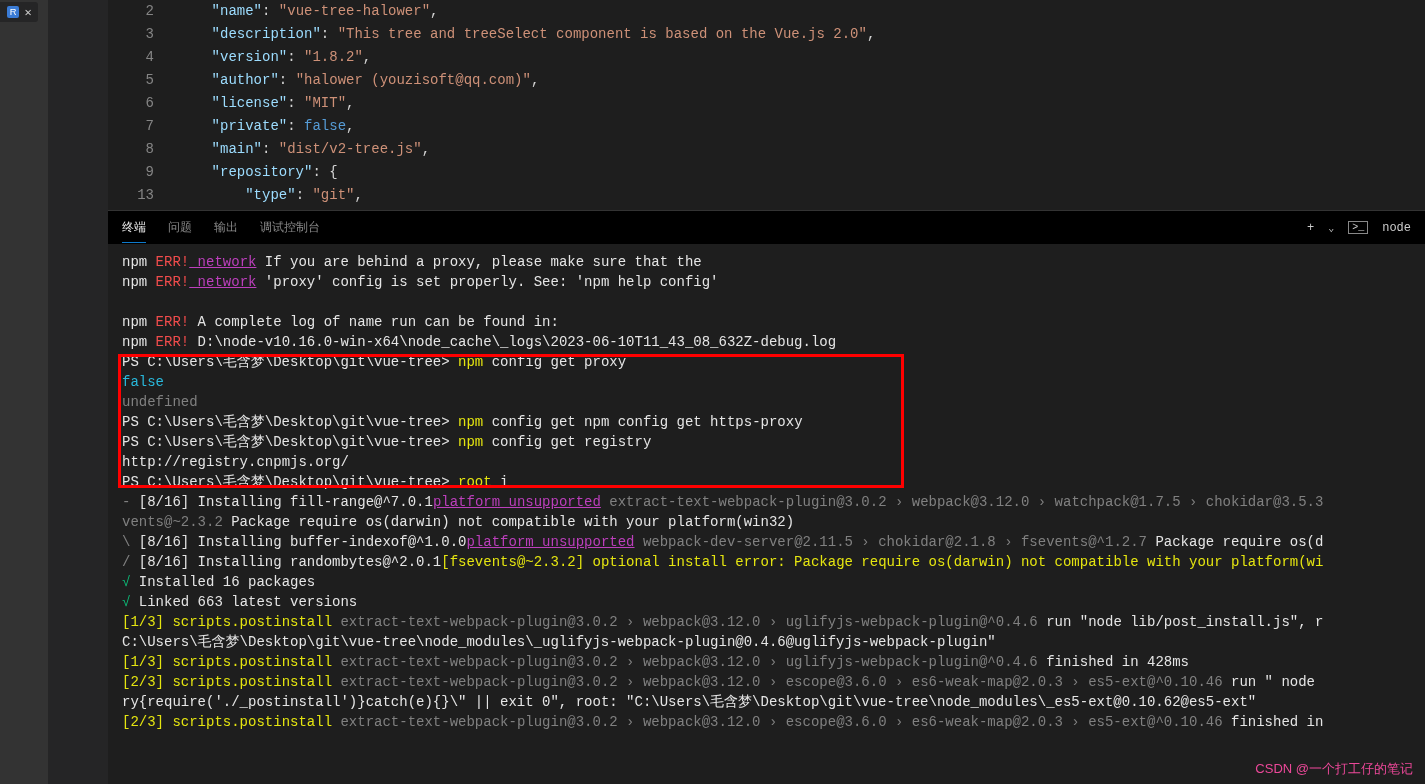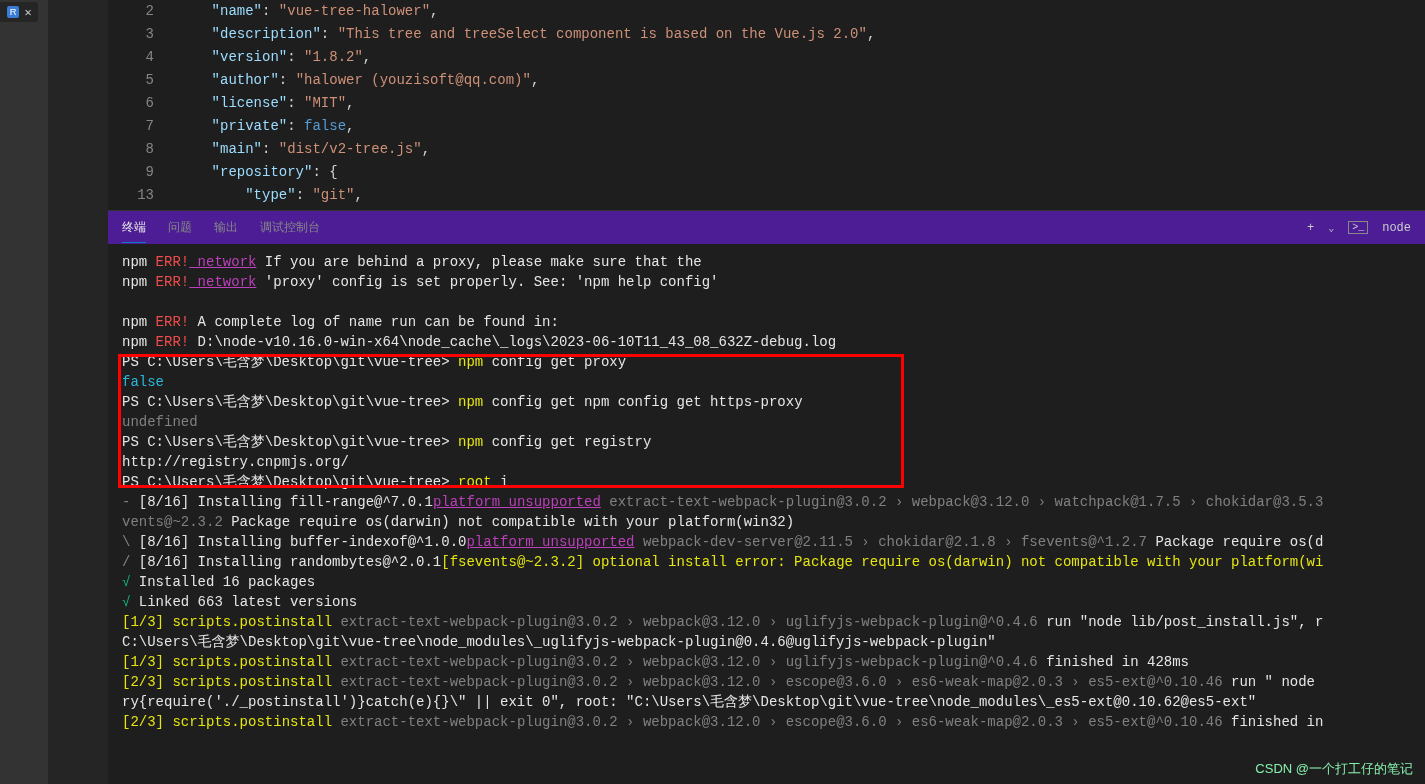--- a/index.html
+++ b/index.html
@@ -56,21 +56,21 @@
   flex: 1;
   white-space: pre;
 }
 .line { height: 23px; line-height: 23px; }
 .tok-key { color: #9cdcfe; }
 .tok-str { color: #ce9178; }
 .tok-kw { color: #569cd6; }
 .tok-punc { color: #d4d4d4; }
 .panel-tabs {
   height: 34px;
-  background: #4c1d95;
+  background: #000000;
   border-top: 1px solid #333;
   display: flex;
   align-items: center;
   padding: 0 14px;
   gap: 22px;
   font-size: 12px;
 }
 .panel-tab { color: #888; cursor: pointer; padding: 6px 0; }
 .panel-tab.active { color: #e7e7e7; border-bottom: 1px solid #0e7acc; }
 .panel-right { margin-left: auto; display: flex; gap: 14px; align-items: center; color: #ccc; }
@@ -91,21 +91,21 @@
 .t-white { color: #e5e5e5; }
 .red-box {
   position: absolute;
   border: 3px solid #ff0000;
   pointer-events: none;
 }
 .watermark {
   position: absolute;
   right: 12px;
   bottom: 6px;
-  color: #86efac;
+  color: #ec4899;
   font-size: 13px;
   font-family: sans-serif;
 }
 .icon-svg { width: 16px; height: 16px; }
 </style>
 </head>
 <body>
 
 <div class="activity-bar">
   <div class="activity-tab">
@@ -150,22 +150,22 @@
   </div>
 
   <div class="terminal">
     <div><span class="t-white">npm </span><span class="t-err">ERR!</span><span class="t-magenta"> network</span><span class="t-white"> If you are behind a proxy, please make sure that the</span></div>
     <div><span class="t-white">npm </span><span class="t-err">ERR!</span><span class="t-magenta"> network</span><span class="t-white"> 'proxy' config is set properly.  See: 'npm help config'</span></div>
     <div>&nbsp;</div>
     <div><span class="t-white">npm </span><span class="t-err">ERR!</span><span class="t-white"> A complete log of name run can be found in:</span></div>
     <div><span class="t-white">npm </span><span class="t-err">ERR!</span><span class="t-white">     D:\node-v10.16.0-win-x64\node_cache\_logs\2023-06-10T11_43_08_632Z-debug.log</span></div>
     <div><span class="t-white">PS C:\Users\毛含梦\Desktop\git\vue-tree&gt; </span><span class="t-yellow">npm</span><span class="t-white"> config get proxy</span></div>
     <div><span class="t-cyan">false</span></div>
+    <div><span class="t-gray">undefined</span></div>
     <div><span class="t-white">PS C:\Users\毛含梦\Desktop\git\vue-tree&gt; </span><span class="t-yellow">npm</span><span class="t-white"> config get npm config get https-proxy</span></div>
-    <div><span class="t-gray">undefined</span></div>
     <div><span class="t-white">PS C:\Users\毛含梦\Desktop\git\vue-tree&gt; </span><span class="t-yellow">npm</span><span class="t-white"> config get registry</span></div>
     <div><span class="t-white">http://registry.cnpmjs.org/</span></div>
     <div><span class="t-white">PS C:\Users\毛含梦\Desktop\git\vue-tree&gt; </span><span class="t-yellow">root</span><span class="t-white"> i</span></div>
     <div><span class="t-gray">- </span><span class="t-white">[8/16] Installing fill-range@^7.0.1</span><span class="t-magenta">platform unsupported</span><span class="t-gray"> extract-text-webpack-plugin@3.0.2 › webpack@3.12.0 › watchpack@1.7.5 › chokidar@3.5.3</span></div>
     <div><span class="t-gray">vents@~2.3.2 </span><span class="t-white">Package require os(darwin) not compatible with your platform(win32)</span></div>
     <div><span class="t-gray">\ </span><span class="t-white">[8/16] Installing buffer-indexof@^1.0.0</span><span class="t-magenta">platform unsupported</span><span class="t-gray"> webpack-dev-server@2.11.5 › chokidar@2.1.8 › fsevents@^1.2.7 </span><span class="t-white">Package require os(d</span></div>
     <div><span class="t-gray">/ </span><span class="t-white">[8/16] Installing randombytes@^2.0.1</span><span class="t-yellow">[fsevents@~2.3.2] optional install error: Package require os(darwin) not compatible with your platform(wi</span></div>
     <div><span class="t-green">√ </span><span class="t-white">Installed 16 packages</span></div>
     <div><span class="t-green">√ </span><span class="t-white">Linked 663 latest versions</span></div>
     <div><span class="t-yellow">[1/3] scripts.postinstall</span><span class="t-gray"> extract-text-webpack-plugin@3.0.2 › webpack@3.12.0 › uglifyjs-webpack-plugin@^0.4.6 </span><span class="t-white">run "node lib/post_install.js", r</span></div>

